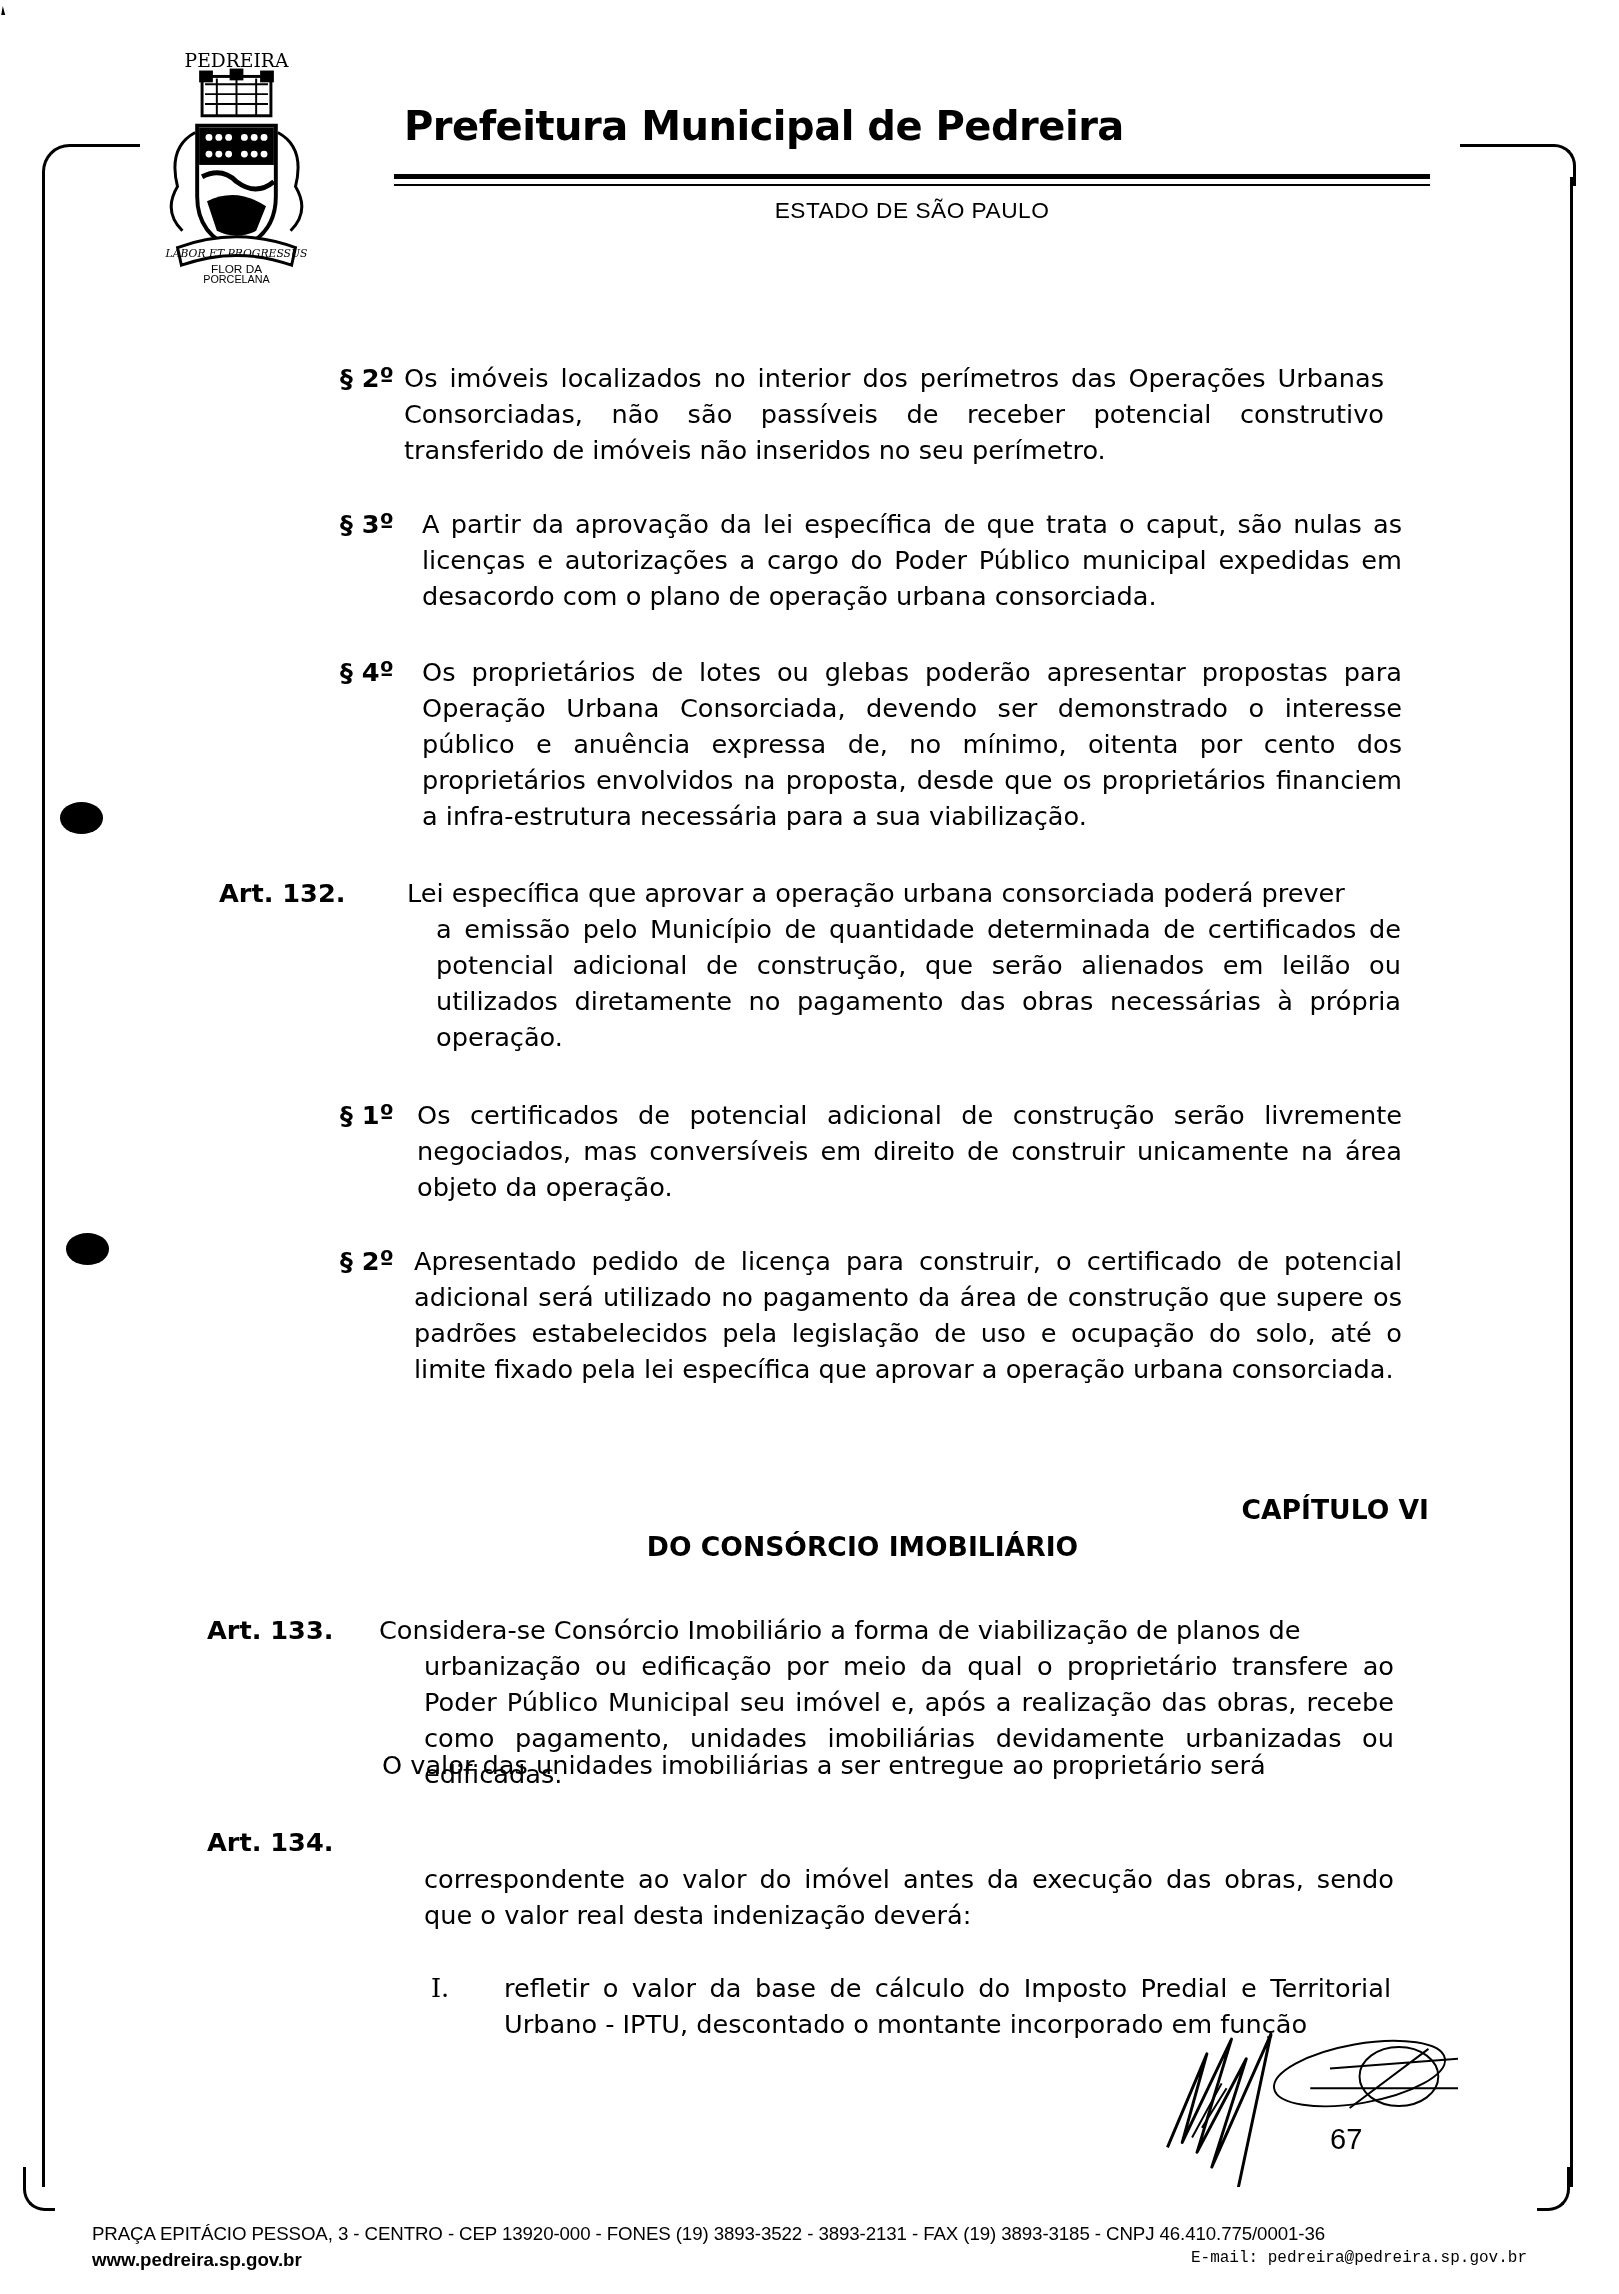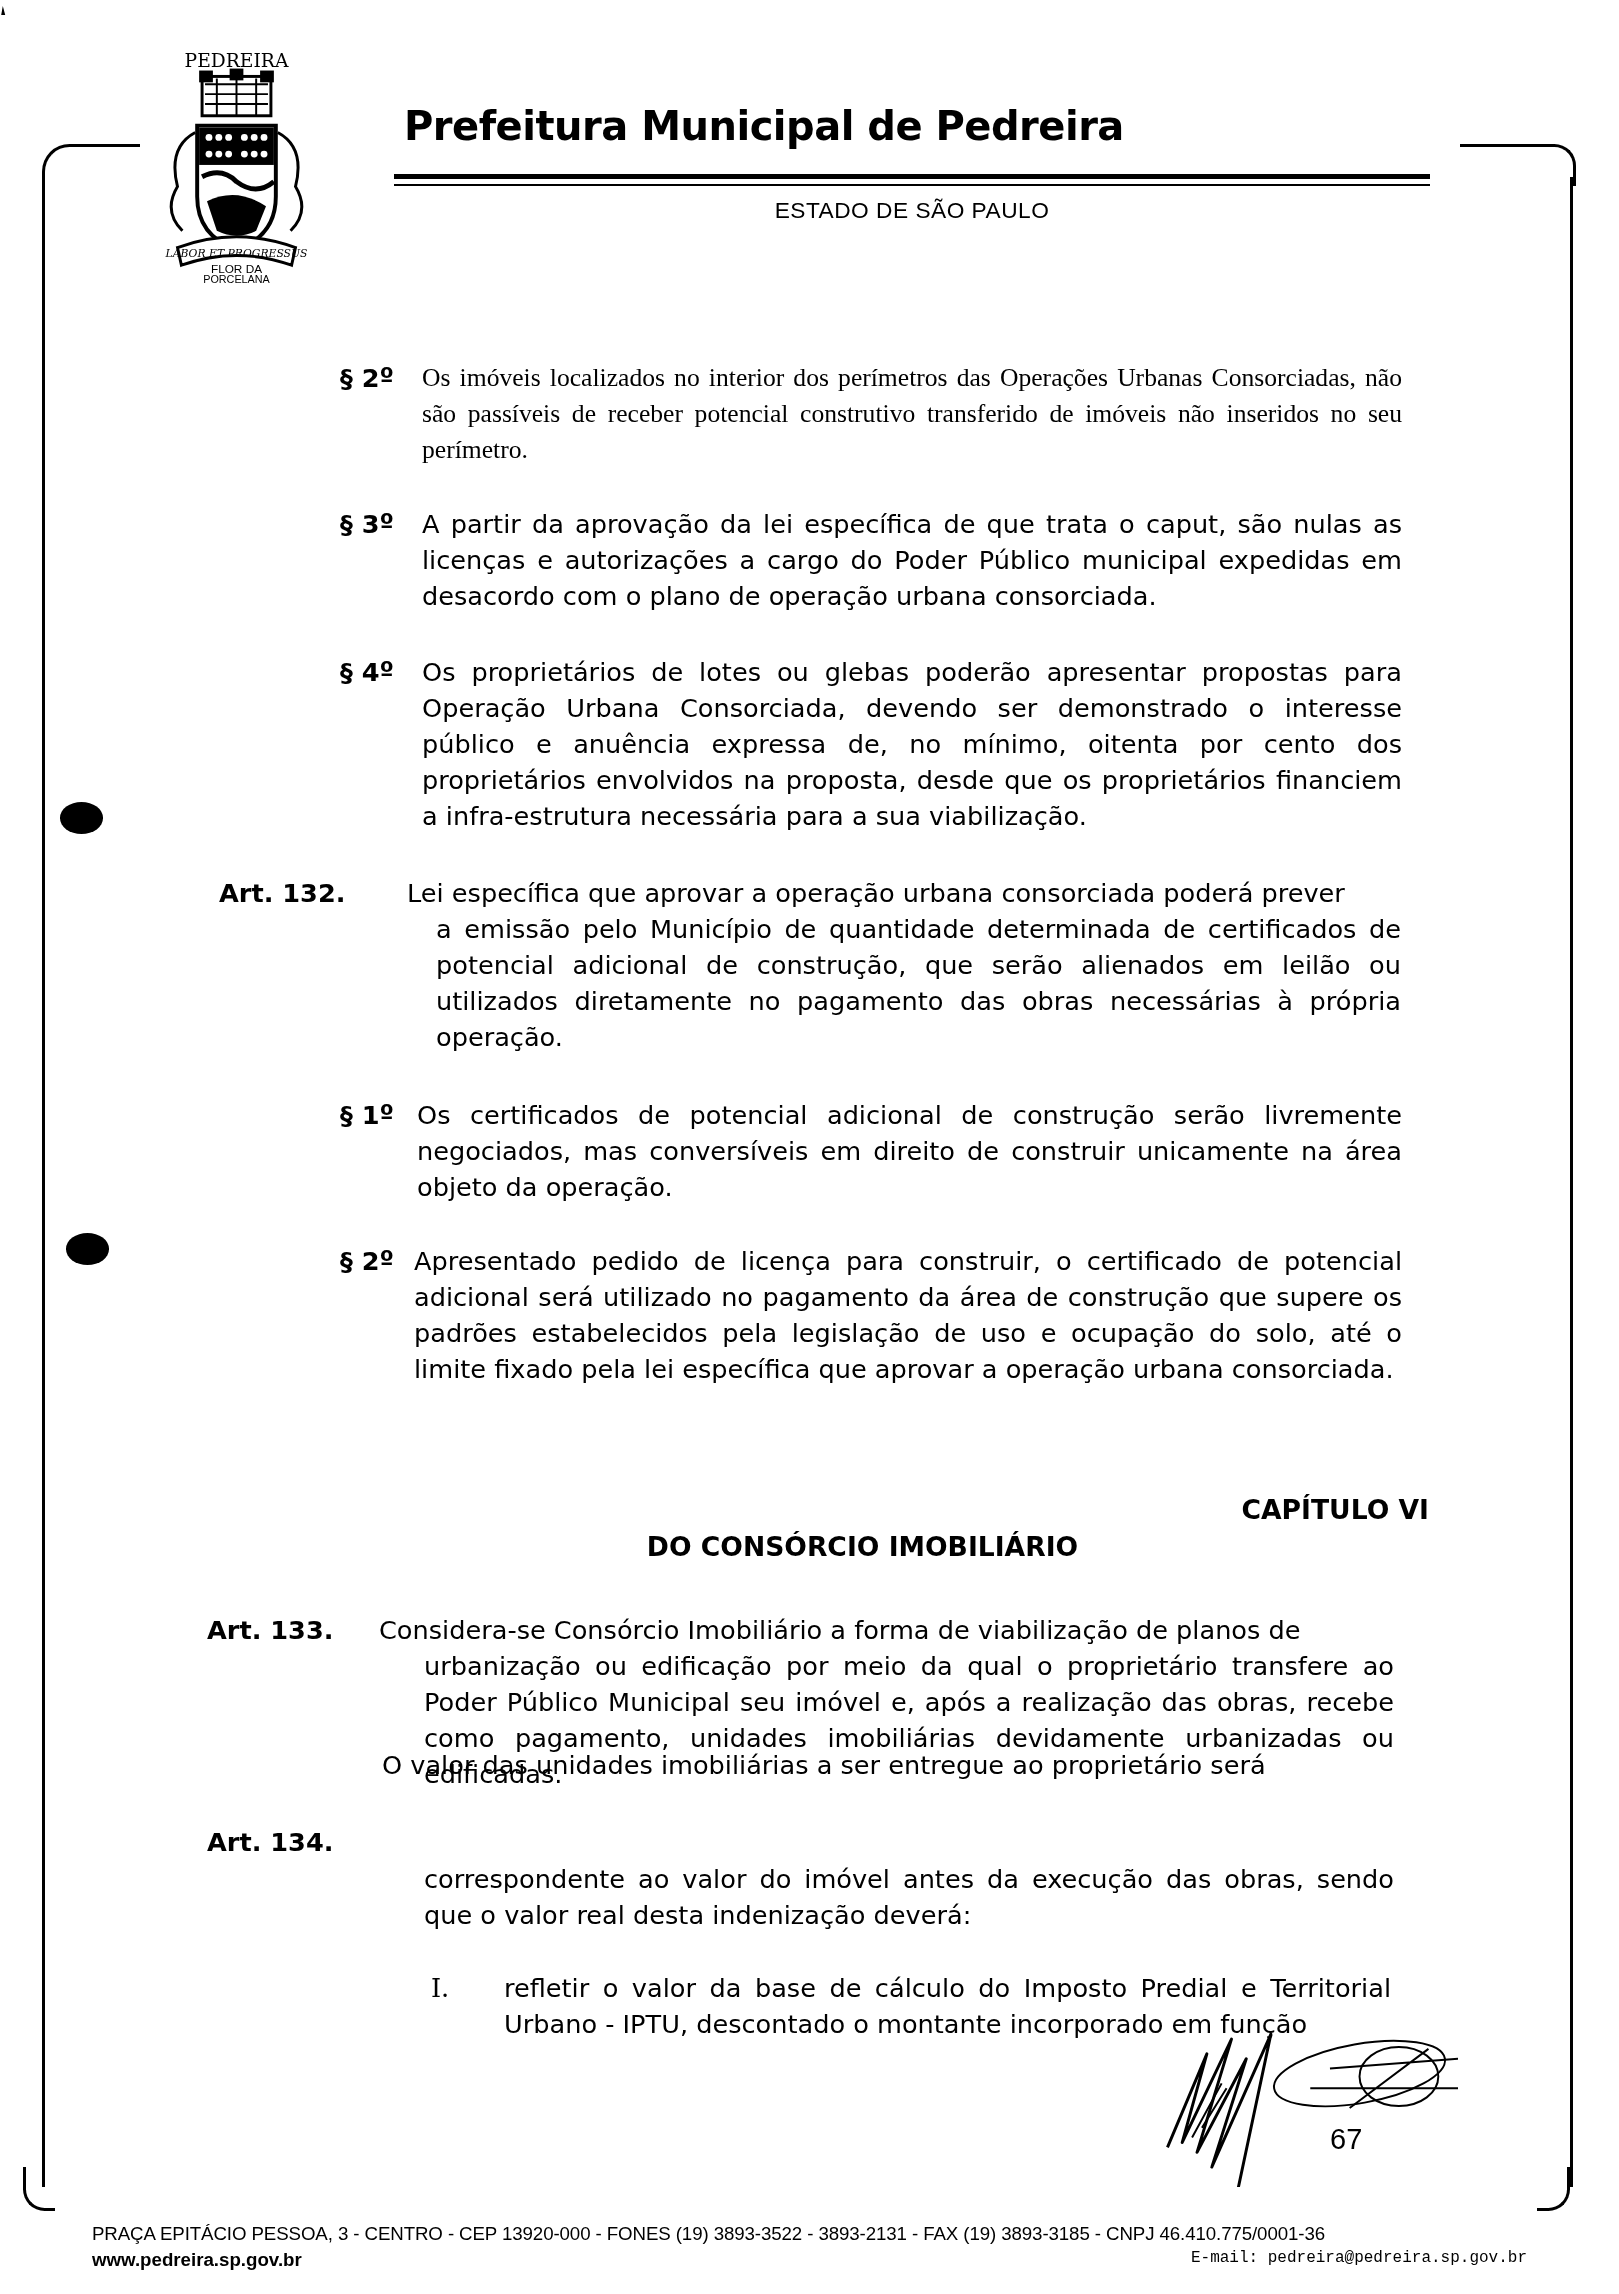--- a/index.html
+++ b/index.html
@@ -93,21 +93,21 @@
     <text x="90" y="238" text-anchor="middle" font-family="Liberation Sans, sans-serif" font-size="12">FLOR DA</text>
     <text x="90" y="248" text-anchor="middle" font-family="Liberation Sans, sans-serif" font-size="11">PORCELANA</text>
   </svg>
 </div>
 <div class="abs header-title">Prefeitura Municipal de Pedreira</div>
 <div class="abs rule-thick"></div>
 <div class="abs rule-thin"></div>
 <div class="abs header-state">ESTADO DE SÃO PAULO</div>
 
 <div class="abs body para-label" style="left:340px; top:360px;">§ 2º</div>
-<div class="abs body para-text last-left" style="left:422px; top:360px; width:980px;font-family:Liberation Serif, serif;">Os imóveis localizados no interior dos perímetros das Operações Urbanas Consorciadas, não são passíveis de receber potencial construtivo transferido de imóveis não inseridos no seu perímetro.</div>
+<div class="abs body para-text last-left" style="left:404px; top:360px; width:980px;">Os imóveis localizados no interior dos perímetros das Operações Urbanas Consorciadas, não são passíveis de receber potencial construtivo transferido de imóveis não inseridos no seu perímetro.</div>
 
 <div class="abs body para-label" style="left:340px; top:506px;">§ 3º</div>
 <div class="abs body para-text last-left" style="left:422px; top:506px; width:980px;">A partir da aprovação da lei específica de que trata o caput, são nulas as licenças e autorizações a cargo do Poder Público municipal expedidas em desacordo com o plano de operação urbana consorciada.</div>
 
 <div class="abs body para-label" style="left:340px; top:654px;">§ 4º</div>
 <div class="abs body para-text last-left" style="left:422px; top:654px; width:980px;">Os proprietários de lotes ou glebas poderão apresentar propostas para Operação Urbana Consorciada, devendo ser demonstrado o interesse público e anuência expressa de, no mínimo, oitenta por cento dos proprietários envolvidos na proposta, desde que os proprietários financiem a infra-estrutura necessária para a sua viabilização.</div>
 
 <div class="abs body para-label" style="left:219px; top:875px;">Art. 132.</div>
 <div class="abs body" style="left:407px; top:875px; width:995px; white-space:nowrap;">Lei específica que aprovar a operação urbana consorciada poderá prever</div>
 <div class="abs body para-text last-left" style="left:436px; top:911px; width:965px;">a emissão pelo Município de quantidade determinada de certificados de potencial adicional de construção, que serão alienados em leilão ou utilizados diretamente no pagamento das obras necessárias à própria operação.</div>

